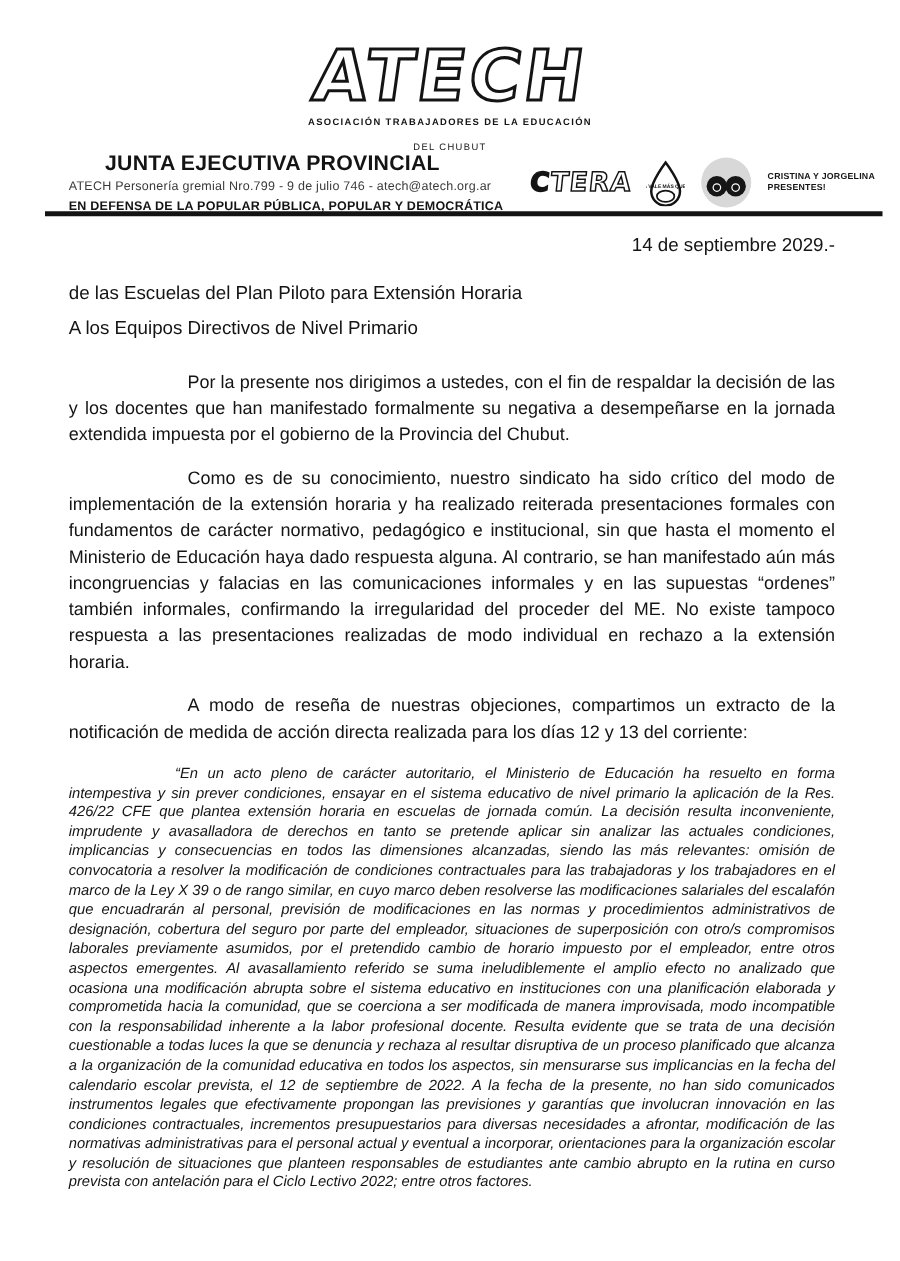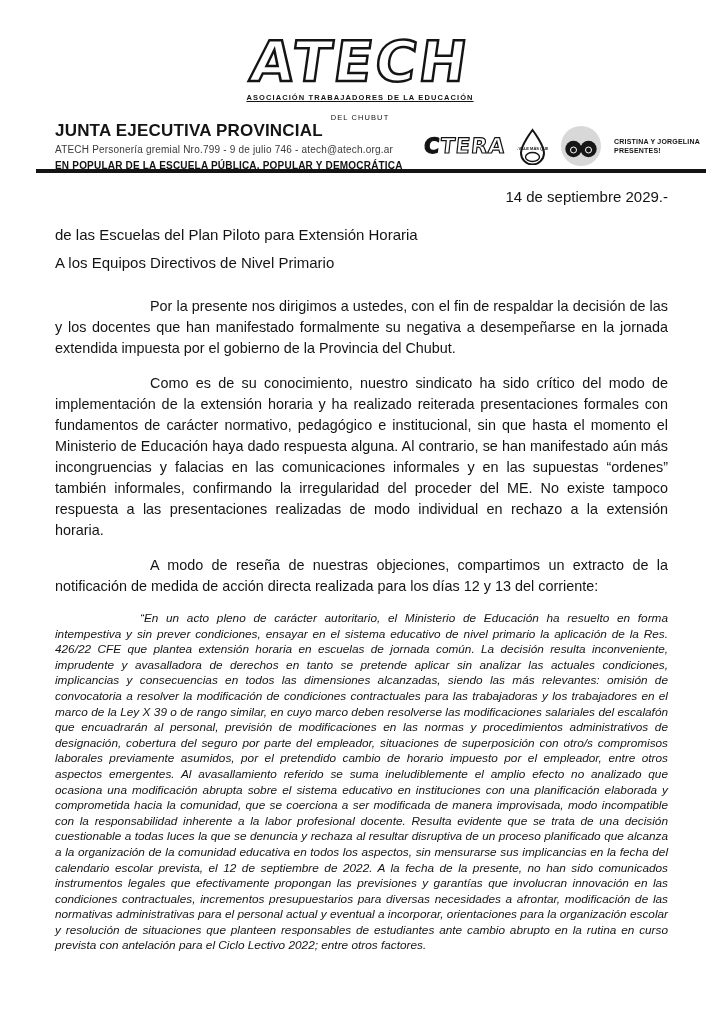--- a/index.html
+++ b/index.html
@@ -7,26 +7,26 @@
     position:relative;width:720px;height:1009px;background:#ffffff;
     font-family:"Liberation Sans",sans-serif;color:#1c1c1c;overflow:hidden;
   }
   
   .logo-wrap{position:absolute;top:34px;left:0;right:0;text-align:center;}
   .atech-logo-text{
     display:inline-block;font-family:"DejaVu Sans",sans-serif;font-weight:800;
     font-size:56px;line-height:1;letter-spacing:3px;color:#ffffff;
     -webkit-text-stroke:2.5px #141414;transform:skewX(-8deg);
   }
-  .atech-sub{font-size:7.5px;font-weight:bold;letter-spacing:1.1px;color:#141414;margin-top:3px;text-decoration:underline;}
+  .atech-sub{font-size:7.5px;font-weight:bold;letter-spacing:1.1px;color:#141414;margin-top:3px;}
   .atech-sub2{font-size:7.5px;font-weight:normal;letter-spacing:1.1px;color:#141414;margin-top:11px;}
 
   .head-band{position:absolute;top:121px;left:36px;right:16px;display:flex;justify-content:space-between;align-items:flex-start;}
   .head-left{padding-left:19px;}
-  .org-title{font-size:17px;font-weight:bold;letter-spacing:.2px;color:#141414;}
+  .org-title{font-size:17px;font-weight:bold;letter-spacing:.2px;color:#141414;margin-left:29px;}
   .org-info{font-size:10px;color:#3a3a3a;margin-top:3px;letter-spacing:.2px;}
   .org-motto{font-size:10px;font-weight:bold;color:#141414;margin-top:5px;letter-spacing:.2px;}
   .head-right{display:flex;align-items:center;gap:12px;padding-top:4px;padding-right:4px;}
   .ctera-logo{
     font-family:"DejaVu Sans",sans-serif;font-weight:800;font-size:21px;line-height:1;
     transform:skewX(-6deg);letter-spacing:1px;white-space:nowrap;
   }
   .ctera-first{color:#141414;-webkit-text-stroke:1.2px #141414;}
   .ctera-rest{color:#ffffff;-webkit-text-stroke:1.2px #141414;}
   .presentes{font-size:7px;font-weight:bold;color:#141414;line-height:1.35;letter-spacing:.2px;}
@@ -55,21 +55,21 @@
   <div class="logo-wrap">
     <div class="atech-logo-text">ATECH</div>
     <div class="atech-sub">ASOCIACIÓN TRABAJADORES DE LA EDUCACIÓN</div>
     <div class="atech-sub2">DEL CHUBUT</div>
   </div>
 
   <div class="head-band">
     <div class="head-left">
       <div class="org-title">JUNTA EJECUTIVA PROVINCIAL</div>
       <div class="org-info">ATECH Personería gremial Nro.799 - 9 de julio 746 - atech@atech.org.ar</div>
-      <div class="org-motto">EN POPULAR DE LA ESCUELA PÚBLICA, POPULAR Y DEMOCRÁTICA</div>
+      <div class="org-motto">EN DEFENSA DE LA POPULAR PÚBLICA, POPULAR Y DEMOCRÁTICA</div>
     </div>
     <div class="head-right">
       <div class="ctera-logo"><span class="ctera-first">C</span><span class="ctera-rest">TERA</span></div>
       <svg width="31" height="37" viewBox="0 0 31 37" aria-hidden="true">
         <path d="M15.5 2 C15.5 2 4 17 4 25 a11.5 11.5 0 0 0 23 0 C27 17 15.5 2 15.5 2 Z" fill="#ffffff" stroke="#141414" stroke-width="2"></path>
         <text x="15.5" y="22" text-anchor="middle" font-size="4" font-weight="bold" fill="#141414" font-family="Liberation Sans, sans-serif">EL AGUA VALE MÁS QUE EL ORO</text>
         <ellipse cx="15.5" cy="29" rx="7" ry="4.5" fill="none" stroke="#141414" stroke-width="1.4"></ellipse>
       </svg>
       <svg width="42" height="42" viewBox="0 0 42 42" aria-hidden="true">
         <circle cx="21" cy="21" r="20" fill="#d8d8d8"></circle>

